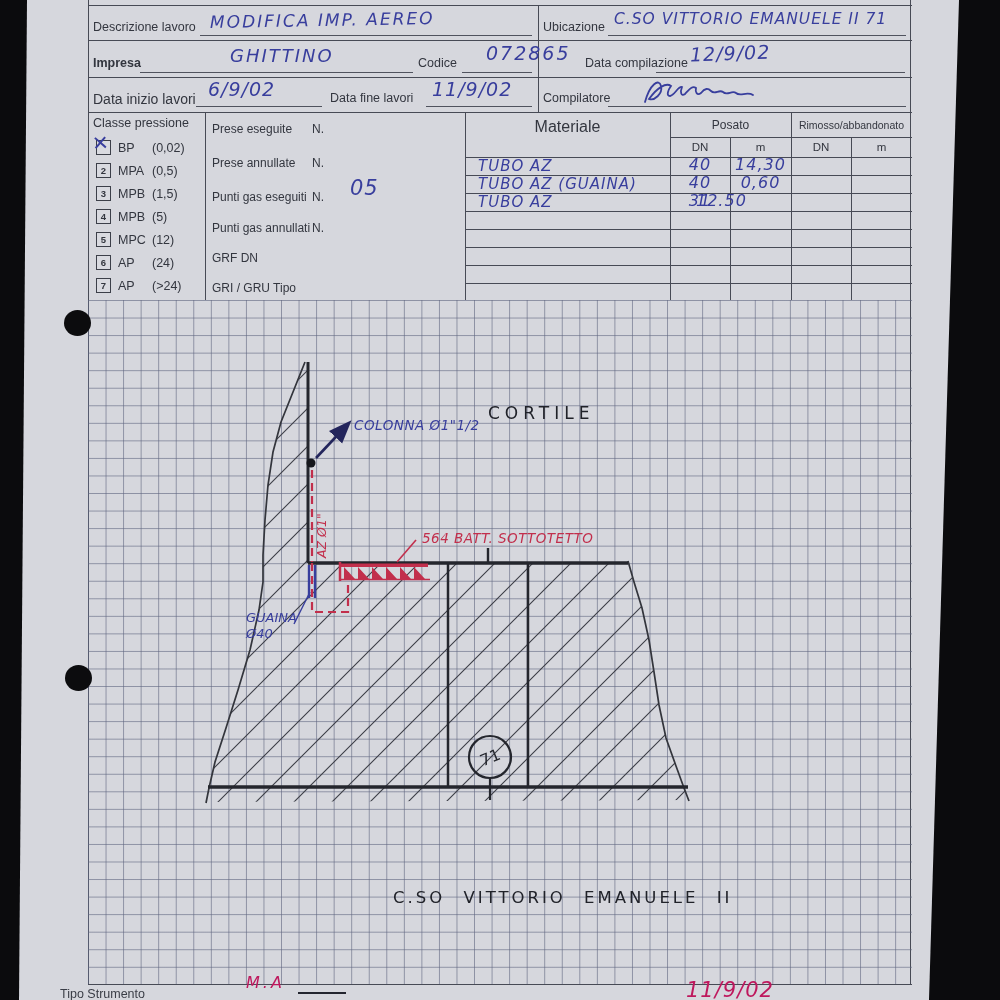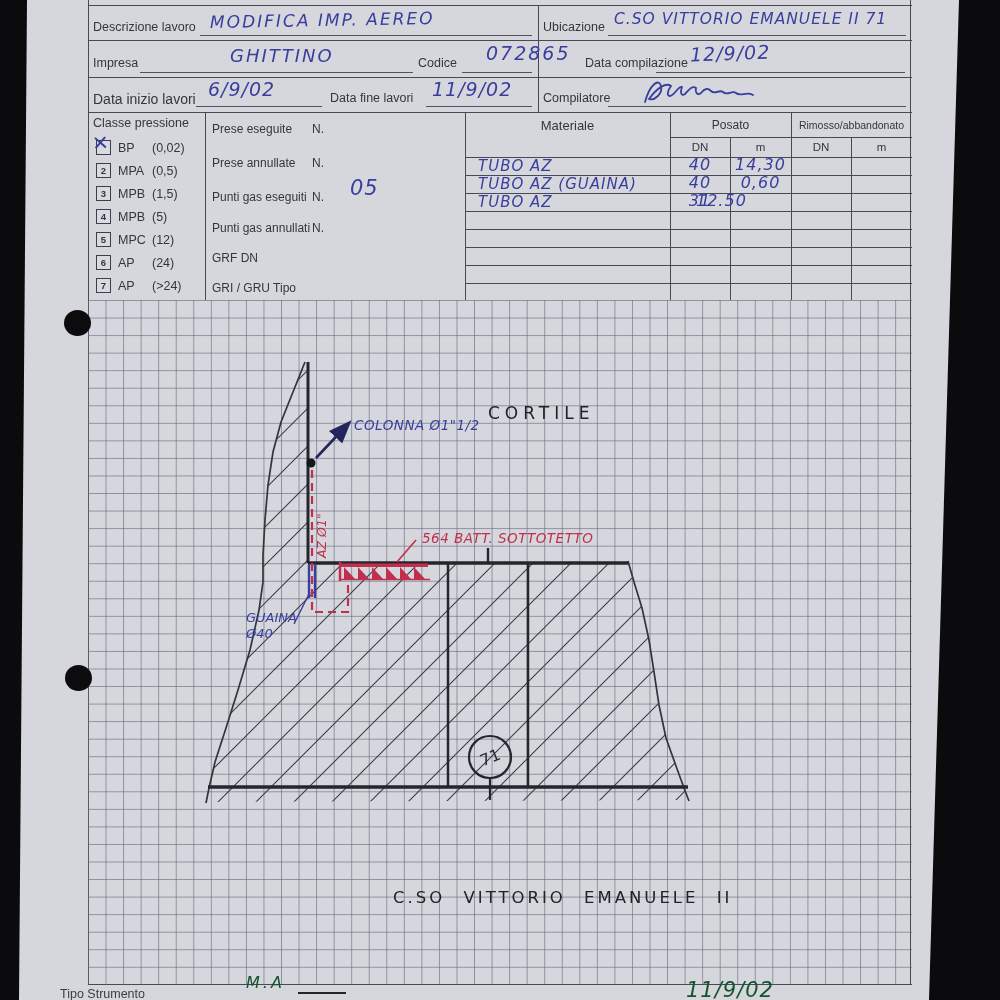--- a/index.html
+++ b/index.html
@@ -1,21 +1,21 @@
 <!DOCTYPE html>
 <html><head>
 <meta charset="utf-8">
 <style>
   html,body{margin:0;padding:0;background:#000;}
   .page{position:relative;width:1000px;height:1000px;background:#d6d7dd;overflow:hidden;
         font-family:"Liberation Sans",sans-serif;color:#32353e;}
   .abs{position:absolute;}
   .printed{font-family:"Liberation Sans",sans-serif;color:#33363f;}
   .hw{font-family:"DejaVu Sans",sans-serif;font-style:italic;color:#383e9d;letter-spacing:1px;white-space:nowrap;}
-  .hwdark{font-family:"DejaVu Sans",sans-serif;font-style:italic;color:#14532d;letter-spacing:1px;white-space:nowrap;}
+  .hwdark{font-family:"DejaVu Sans",sans-serif;font-style:italic;color:#be185d;letter-spacing:1px;white-space:nowrap;}
   .hline{position:absolute;background:#474a55;height:1.4px;}
   .vline{position:absolute;background:#474a55;width:1.4px;}
   .uline{position:absolute;background:#50535e;height:1.2px;}
   .edge{position:absolute;left:0;top:0;width:1000px;height:1000px;background:#0b0b0d;}
   .edge.left{clip-path:polygon(0 0,27px 0,19px 1000px,0 1000px);}
   .edge.right{clip-path:polygon(959px 0,1000px 0,1000px 1000px,929px 1000px);}
   .hole{position:absolute;width:27px;height:26px;border-radius:50%;background:#0c0c0e;}
   .cb{position:absolute;width:13px;height:13px;border:1.5px solid #3c3f49;background:#d9dae0;
       font-size:9.5px;font-weight:bold;text-align:center;line-height:13px;color:#33363f;}
   .xmark{position:absolute;font-family:"DejaVu Sans",sans-serif;color:#383e9d;font-size:20px;
@@ -39,21 +39,21 @@
   <div class="vline" style="left:910px;top:0;height:985px;"></div>
   <div class="vline" style="left:538px;top:5px;height:107px;"></div>
 
   <div class="abs printed" style="left:93px;top:20px;font-size:12.5px;">Descrizione lavoro</div>
   <div class="abs hw" style="left:210px;top:10px;font-size:17px;letter-spacing:2px;transform:rotate(-1deg);">MODIFICA IMP. AEREO</div>
   <div class="uline" style="left:200px;top:35px;width:332px;"></div>
   <div class="abs printed" style="left:543px;top:20px;font-size:12.5px;">Ubicazione</div>
   <div class="abs hw" style="left:614px;top:10px;font-size:15.5px;">C.SO VITTORIO EMANUELE II 71</div>
   <div class="uline" style="left:608px;top:35px;width:298px;"></div>
 
-  <div class="abs printed" style="left:93px;top:56px;font-size:12.5px;">Impresa</div>
+  <div class="abs printed" style="left:93px;top:56px;font-size:12.5px;font-weight:bold;">Impresa</div>
   <div class="abs hw" style="left:230px;top:45px;font-size:18px;letter-spacing:2px;">GHITTINO</div>
   <div class="uline" style="left:140px;top:72px;width:273px;"></div>
   <div class="abs printed" style="left:418px;top:56px;font-size:12.5px;">Codice</div>
   <div class="abs hw" style="left:466px;top:42px;font-size:19px;letter-spacing:2px;margin-left:20px;">072865</div>
   <div class="uline" style="left:462px;top:72px;width:70px;"></div>
   <div class="abs printed" style="left:543px;top:56px;font-size:12.5px;margin-left:42px;">Data compilazione</div>
   <div class="abs hw" style="left:690px;top:42px;font-size:19px;transform:rotate(-2deg);">12/9/02</div>
   <div class="uline" style="left:656px;top:72px;width:249px;"></div>
 
   <div class="abs printed" style="left:93px;top:91px;font-size:14px;">Data inizio lavori</div>
@@ -121,21 +121,21 @@
   <div class="hline" style="left:670px;top:137px;width:242px;"></div>
   <div class="hline" style="left:465px;top:157px;width:447px;"></div>
   <div class="hline" style="left:465px;top:175px;width:447px;"></div>
   <div class="hline" style="left:465px;top:193px;width:447px;"></div>
   <div class="hline" style="left:465px;top:211px;width:447px;"></div>
   <div class="hline" style="left:465px;top:229px;width:447px;"></div>
   <div class="hline" style="left:465px;top:247px;width:447px;"></div>
   <div class="hline" style="left:465px;top:265px;width:447px;"></div>
   <div class="hline" style="left:465px;top:283px;width:447px;"></div>
 
-  <div class="abs printed" style="left:465px;top:118px;width:205px;text-align:center;font-size:13px;">Materiale</div>
+  <div class="abs printed" style="left:465px;top:118px;width:205px;text-align:center;font-size:16px;">Materiale</div>
   <div class="abs printed" style="left:670px;top:118px;width:121px;text-align:center;font-size:12px;">Posato</div>
   <div class="abs printed" style="left:791px;top:119px;width:121px;text-align:center;font-size:10.5px;">Rimosso/abbandonato</div>
   <div class="abs printed" style="left:670px;top:141px;width:60px;text-align:center;font-size:11.5px;">DN</div>
   <div class="abs printed" style="left:730px;top:141px;width:61px;text-align:center;font-size:11.5px;">m</div>
   <div class="abs printed" style="left:791px;top:141px;width:60px;text-align:center;font-size:11.5px;">DN</div>
   <div class="abs printed" style="left:851px;top:141px;width:61px;text-align:center;font-size:11.5px;">m</div>
 
   <div class="abs hw" style="left:478px;top:157px;font-size:15px;">TUBO AZ</div>
   <div class="abs hw" style="left:670px;top:155px;width:60px;text-align:center;font-size:16px;">40</div>
   <div class="abs hw" style="left:730px;top:155px;width:61px;text-align:center;font-size:16px;">14,30</div>

